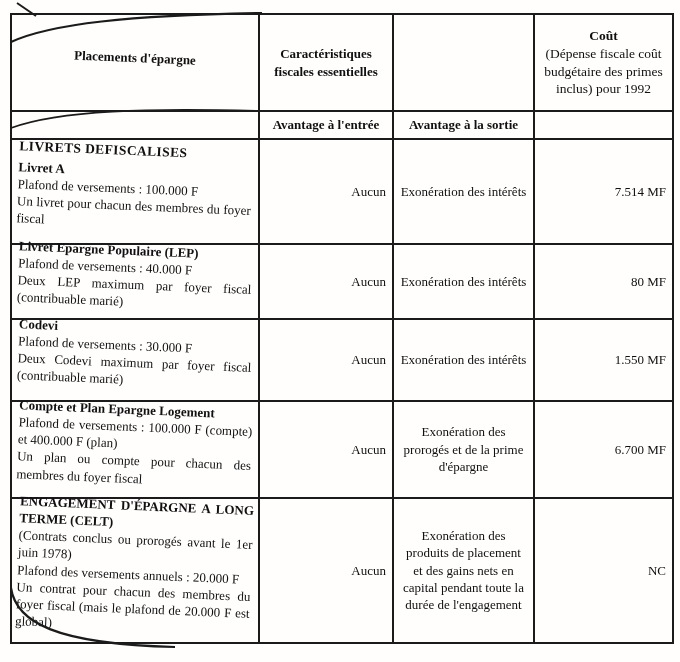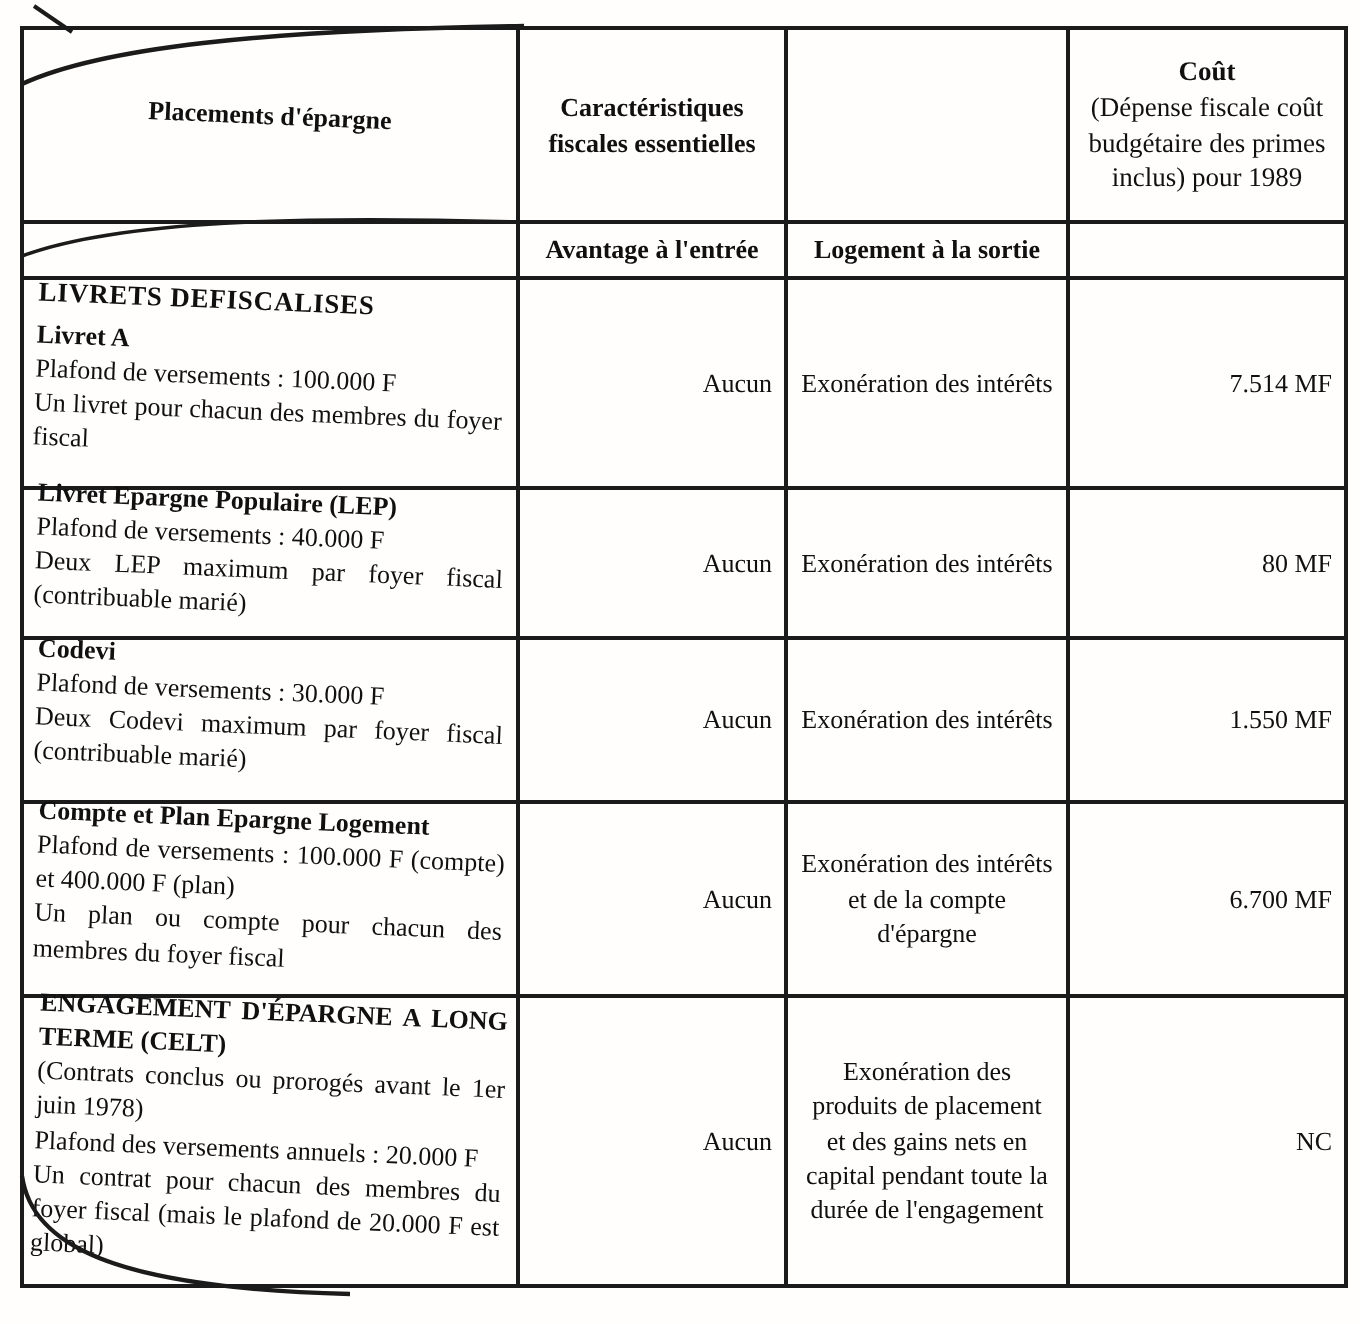--- a/index.html
+++ b/index.html
@@ -55,28 +55,28 @@
 
     <tbody>
         <tr style="height:97px;">
       <td class="hdr">
         <div class="warp">Placements d'épargne</div>
       </td>
       <td class="hdr">Caractéristiques fiscales essentielles</td>
       <td></td>
       <td class="hdr" style="font-size:13.5px;">
         <div class="couttitle">Coût</div>
-        <div style="font-weight:normal;">(Dépense fiscale coût budgétaire des primes inclus) pour 1989</div>
+        <div style="font-weight:normal;">(Dépense fiscale coût budgétaire des primes inclus) pour 1992</div>
       </td>
     </tr>
 
     <tr style="height:28px;">
       <td></td>
       <td class="subhdr">Avantage à l'entrée</td>
-      <td class="subhdr">Logement à la sortie</td>
+      <td class="subhdr">Avantage à la sortie</td>
       <td></td>
     </tr>
 
     <tr style="height:105px;">
       <td class="placecell">
         <div class="warp">
           <div class="section">LIVRETS DEFISCALISES</div>
           <div class="ptitle">Livret A</div>
           <div class="pline">Plafond de versements : 100.000 F</div>
           <div class="pline">Un livret pour chacun des membres du foyer fiscal</div>
@@ -115,21 +115,21 @@
 
     <tr style="height:97px;">
       <td class="placecell">
         <div class="warp">
           <div class="ptitle">Compte et Plan Epargne Logement</div>
           <div class="pline">Plafond de versements : 100.000 F (compte) et 400.000 F (plan)</div>
           <div class="pline">Un plan ou compte pour chacun des membres du foyer fiscal</div>
         </div>
       </td>
       <td class="valcell">Aucun</td>
-      <td class="sortiecell">Exonération des intérêts et de la compte d'épargne</td>
+      <td class="sortiecell">Exonération des prorogés et de la prime d'épargne</td>
       <td class="valcell">6.700 MF</td>
     </tr>
 
     <tr style="height:145px;">
       <td class="placecell">
         <div class="warp">
           <div class="ptitle">ENGAGEMENT D'ÉPARGNE A LONG TERME (CELT)</div>
           <div class="pline">(Contrats conclus ou prorogés avant le 1er juin 1978)</div>
           <div class="pline">Plafond des versements annuels : 20.000 F</div>
           <div class="pline">Un contrat pour chacun des membres du foyer fiscal (mais le plafond de 20.000 F est global)</div>

